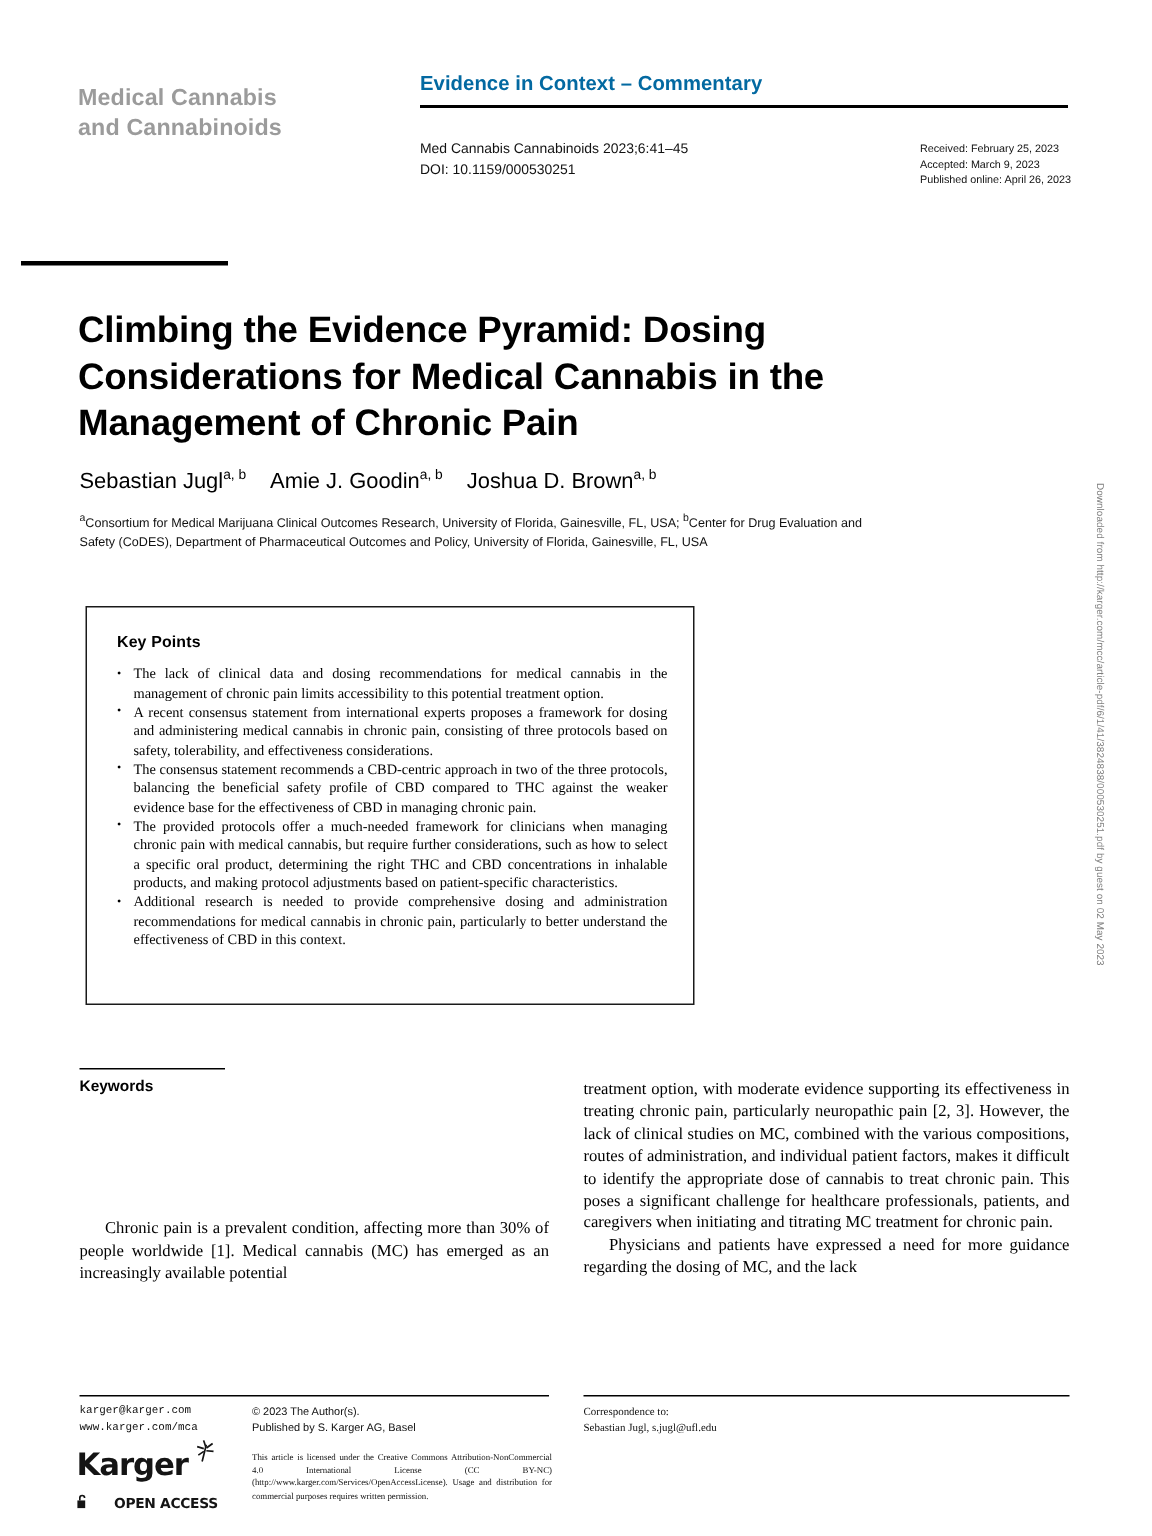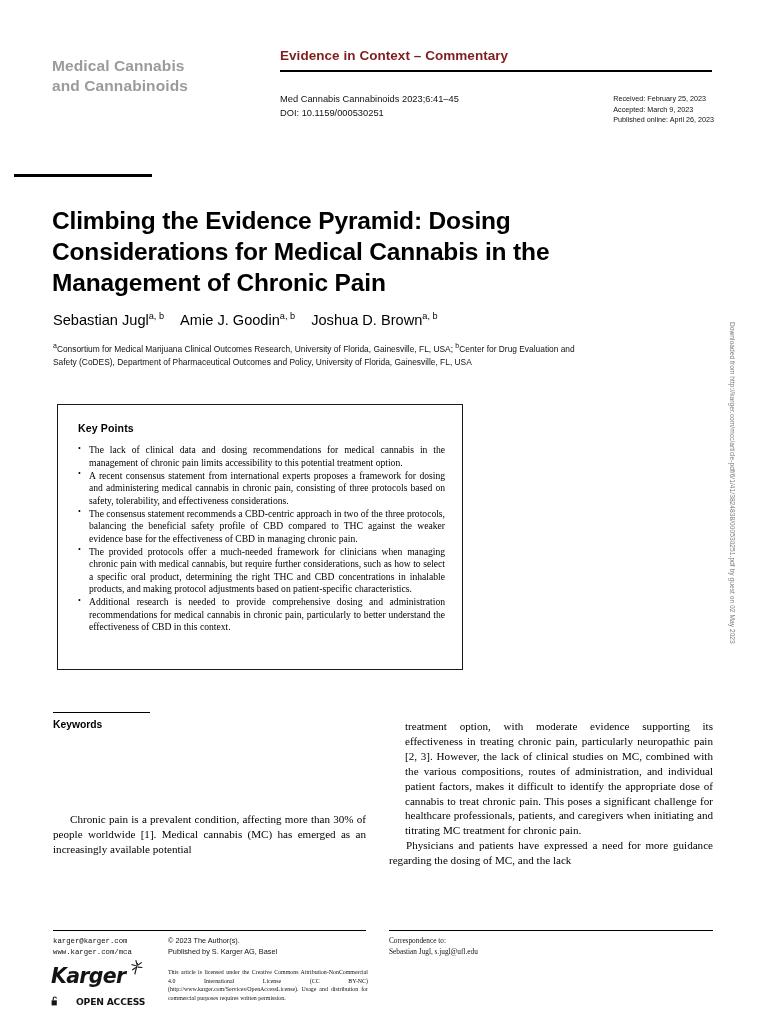--- a/index.html
+++ b/index.html
@@ -36,21 +36,21 @@
 
   .section-head-wrap {
     position: absolute;
     left: 280px;
     top: 48px;
     width: 432px;
   }
   .section-head {
     font-weight: bold;
     font-size: 13.5px;
-    color: #7f1d1d;
+    color: #0369a1;
     letter-spacing: 0.05px;
     padding-bottom: 7px;
   }
   .rule-thick {
     border-top: 2.6px solid #000;
     width: 100%;
   }
 
   .cite-row {
     position: absolute;
@@ -202,21 +202,21 @@
   }
   .body-p {
     font-family: "Liberation Serif", serif;
     font-size: 11.1px;
     line-height: 1.345;
     text-align: justify;
     text-indent: 17px;
     margin: 0;
     color: #000;
   }
-  .body-p.noindent { text-indent: 0; margin-left: 16px; }
+  .body-p.noindent { text-indent: 0; }
 
   
   .footer-rule-left {
     position: absolute;
     left: 53px;
     top: 930px;
     width: 313px;
     border-top: 1.4px solid #000;
   }
   .footer-rule-right {
@@ -276,21 +276,20 @@
     width: 112px;
   }
   .karger-word {
     font-family: "DejaVu Sans", sans-serif;
     font-weight: bold;
     font-size: 20.5px;
     letter-spacing: -0.7px;
     color: #141414;
     display: inline-block;
     line-height: 1;
-    font-style: italic;
   }
   .karger-leaf {
     display: inline-block;
     position: relative;
     top: -7px;
     left: 0px;
   }
   .oa-row {
     margin-top: 5px;
     display: flex;

